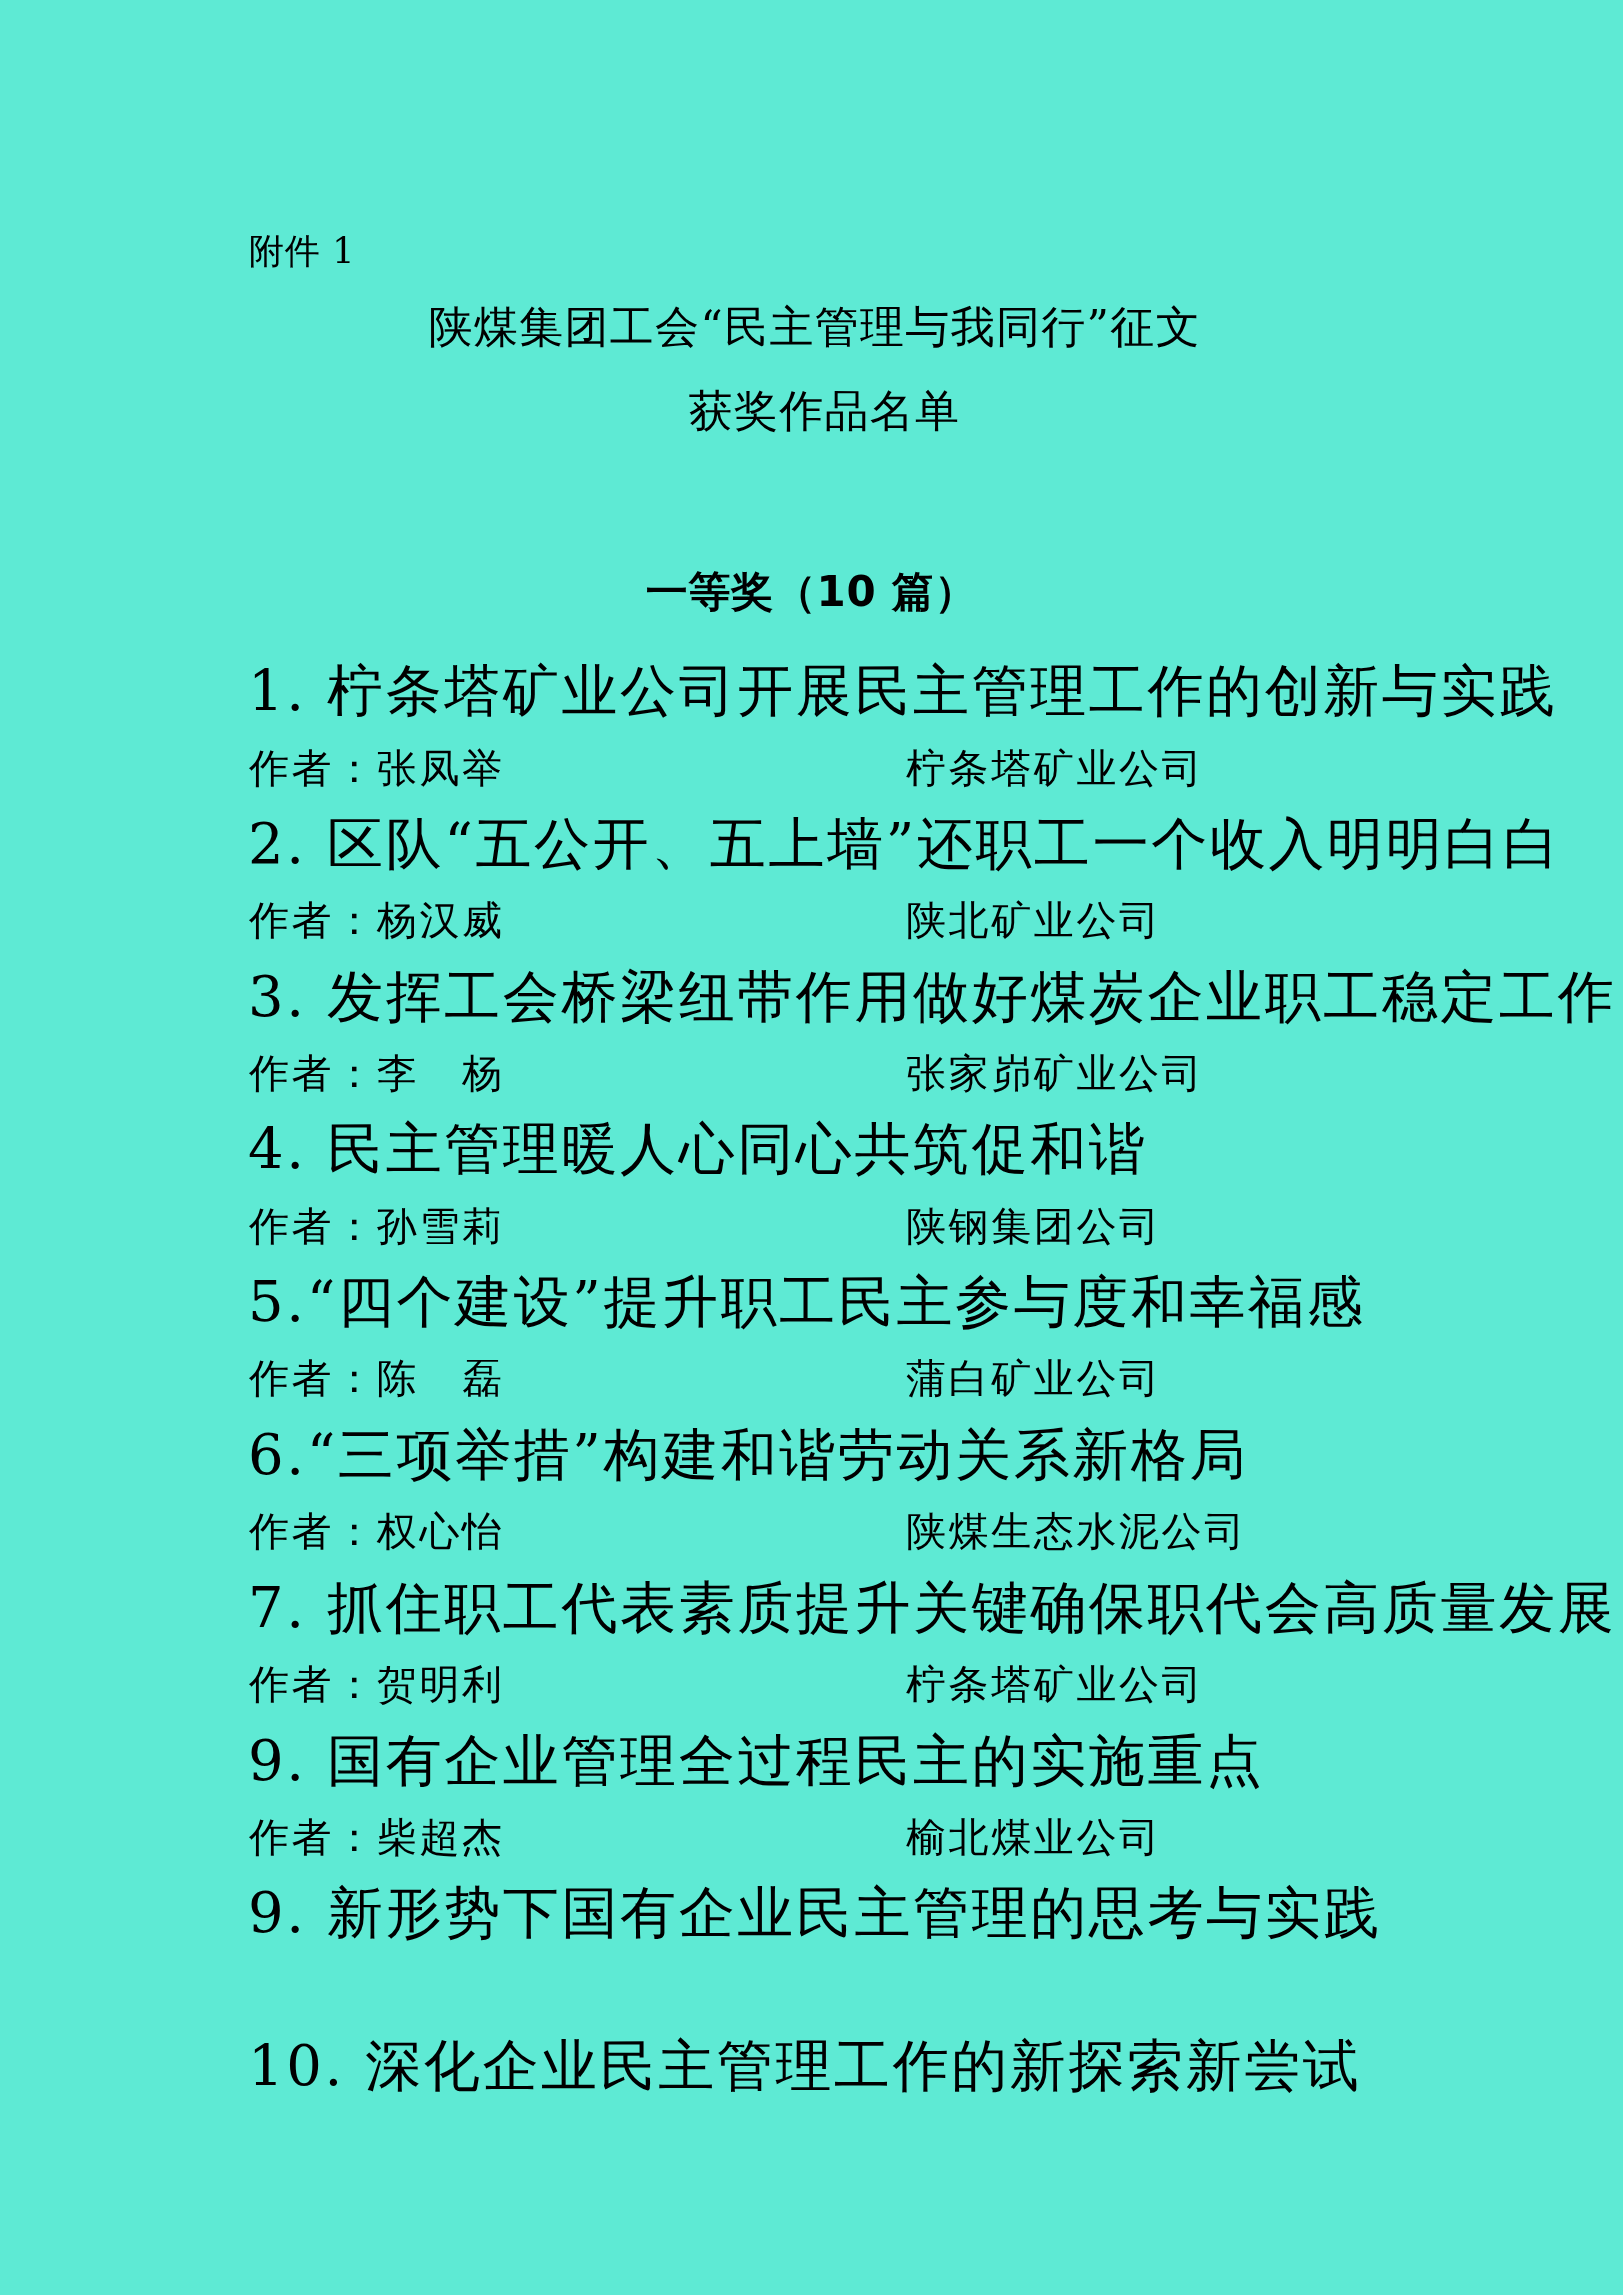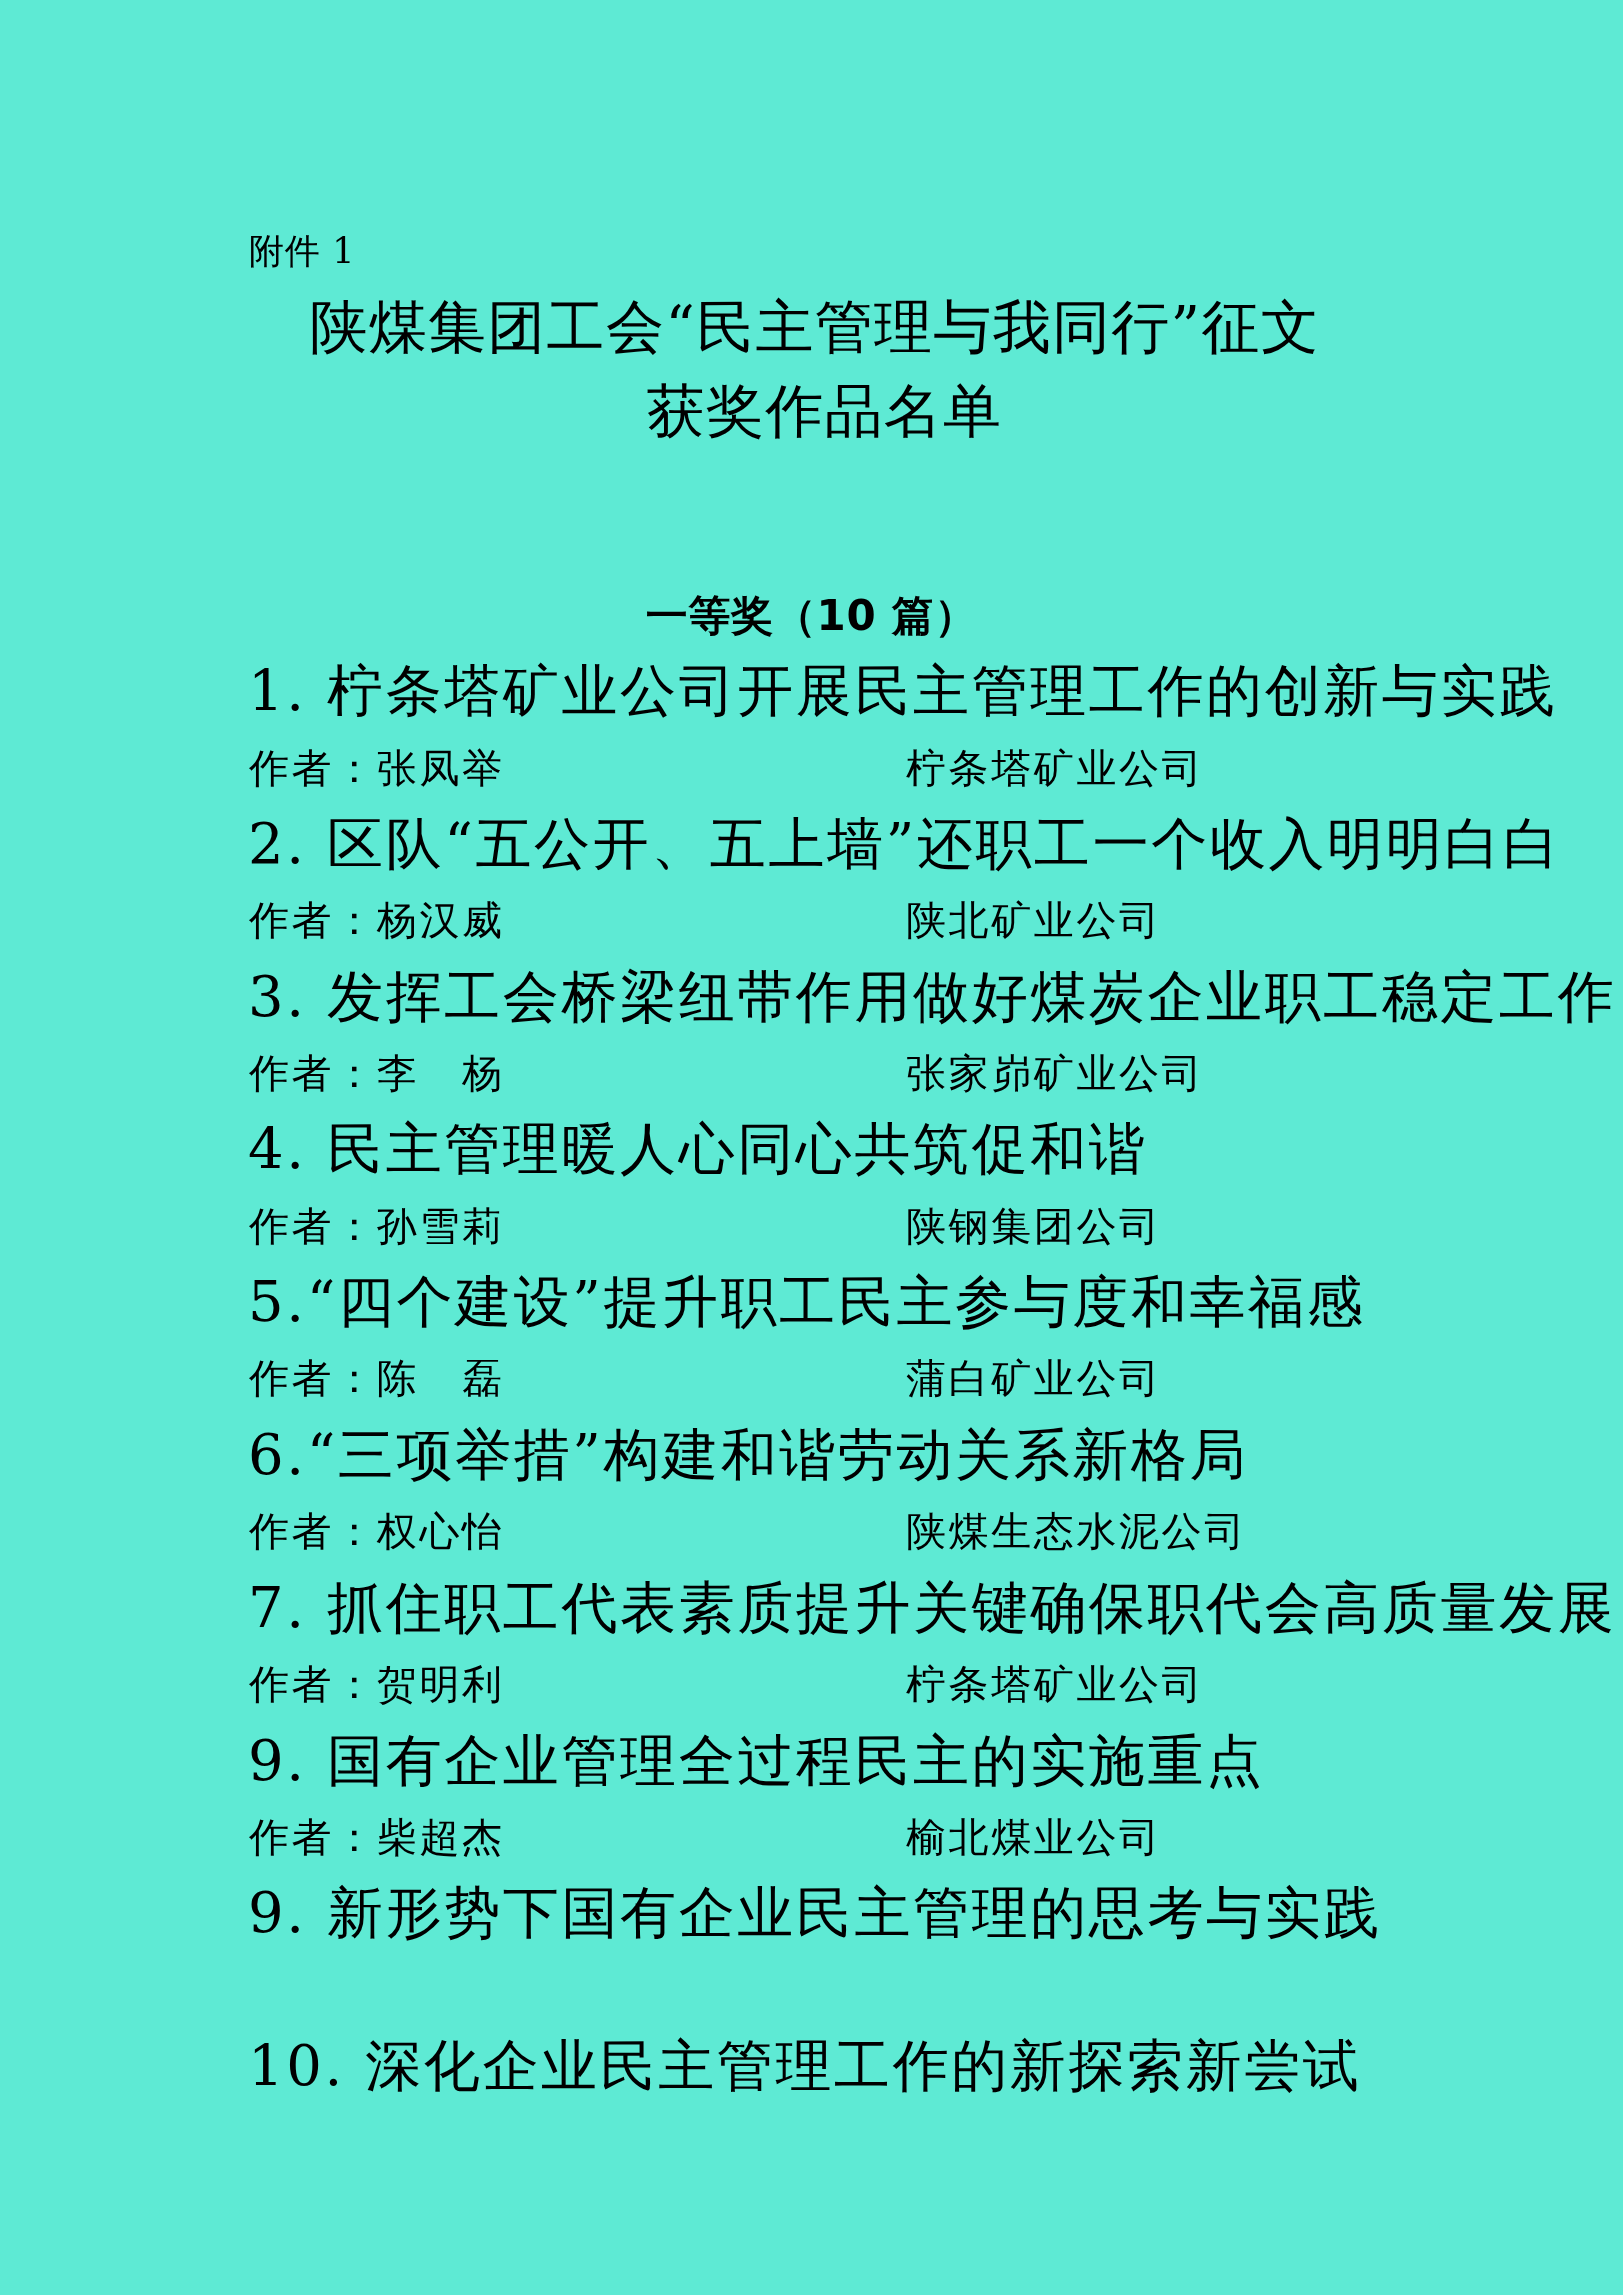--- a/index.html
+++ b/index.html
@@ -30,41 +30,40 @@
     line-height: 46px;
     font-size: 35px;
     letter-spacing: 0.7px;
     white-space: nowrap;
   }
   .doc-title {
     position: absolute;
     left: 0;
     width: 1623px;
     text-align: center;
-    font-size: 58px;
+    font-size: 44px;
     line-height: 72px;
     letter-spacing: 1.3px;
     white-space: nowrap;
   }
   .doc-title.l1 { top: 291px; padding-left: 6.5px; box-sizing: border-box; }
   .doc-title.l2 { top: 375px; padding-left: 26px; box-sizing: border-box; }
   .section-heading {
     position: absolute;
     left: 0;
     width: 1623px;
     top: 566px;
     height: 52px;
     line-height: 52px;
     text-align: center;
     font-family: "DejaVu Sans", "Liberation Sans", sans-serif;
     font-weight: bold;
     font-size: 42px;
     letter-spacing: 0.7px;
     white-space: nowrap;
-    margin-top: 24px;
   }
   .line {
     position: absolute;
     left: 248px;
     height: 52px;
     line-height: 52px;
     font-size: 56px;
     letter-spacing: 2.6px;
     white-space: nowrap;
   }

